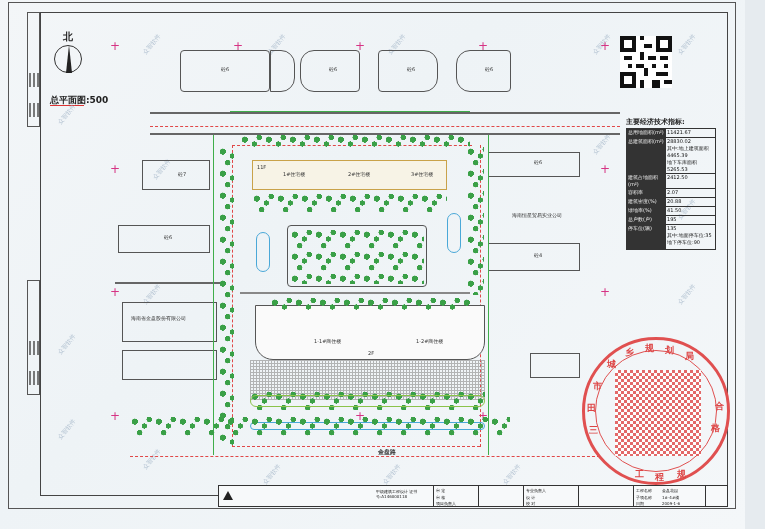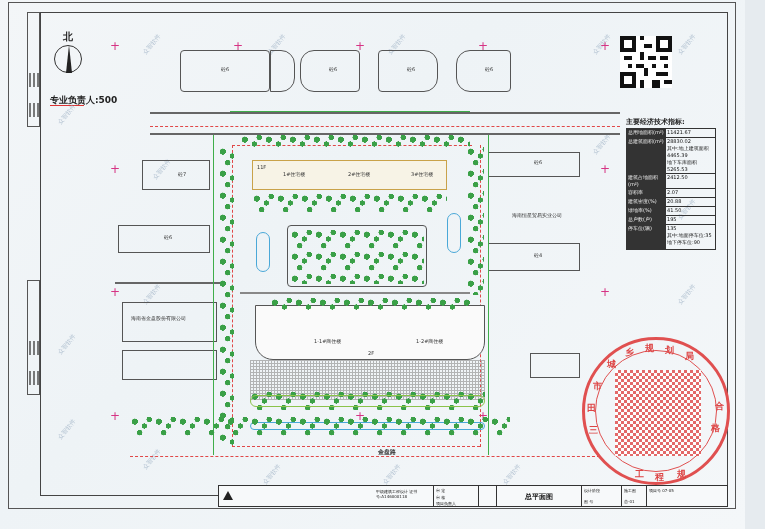--- a/index.html
+++ b/index.html
@@ -55,21 +55,21 @@
       <div class="strip-cell" style="top:90px"></div>
   </div>
   <div class="left-strip2">
     <div class="strip-cell" style="top:60px"></div>
       <div class="strip-cell" style="top:90px"></div>
   </div>
 
   <div class="north-label">北</div>
   <div class="north-circle"></div>
   <div class="north-needle"></div>
-  <div class="scale-label">专业负责人:500</div>
+  <div class="scale-label">总平面图:500</div>
   <div class="scale-underline"></div>
 
   <div class="wm" style="left:140px;top:40px">众智软件</div>
   <div class="wm" style="left:265px;top:40px">众智软件</div>
   <div class="wm" style="left:385px;top:40px">众智软件</div>
   <div class="wm" style="left:590px;top:40px">众智软件</div>
   <div class="wm" style="left:675px;top:40px">众智软件</div>
   <div class="wm" style="left:55px;top:110px">众智软件</div>
   <div class="wm" style="left:150px;top:165px">众智软件</div>
   <div class="wm" style="left:590px;top:140px">众智软件</div>
@@ -266,31 +266,14 @@
     <div class="tb-cell" style="left:360px;width:55px"></div>
     <div class="tb-cell" style="left:415px;width:72px">
       <span style="position:absolute;left:2px;top:2px;font-size:4px">工程名称</span>
       <span style="position:absolute;left:28px;top:2px;font-size:4px">金盘花园</span>
       <span style="position:absolute;left:2px;top:9px;font-size:4px">子项名称</span>
       <span style="position:absolute;left:28px;top:9px;font-size:4px">1#-4#楼</span>
       <span style="position:absolute;left:2px;top:15px;font-size:4px">日期</span>
       <span style="position:absolute;left:28px;top:15px;font-size:4px">2009-1-6</span>
     </div>
   </div>
-  <div class="title-block" style="left:487px;width:241px;border-left:none">
-    <div class="tb-cell" style="left:0;width:10px"></div>
-    <div class="tb-cell" style="left:10px;width:85px">
-      <span class="drawing-name" style="left:28px;top:6px">总平面图</span>
-    </div>
-    <div class="tb-cell" style="left:95px;width:40px">
-      <span style="position:absolute;left:2px;top:2px;font-size:4px">设计阶段</span>
-      <span style="position:absolute;left:2px;top:13px;font-size:4px">图 号</span>
-    </div>
-    <div class="tb-cell" style="left:135px;width:25px">
-      <span style="position:absolute;left:2px;top:2px;font-size:4px">施工图</span>
-      <span style="position:absolute;left:2px;top:13px;font-size:4px">总-01</span>
-    </div>
-    <div class="tb-cell" style="left:160px;width:60px;border-right:none">
-      <span style="position:absolute;left:2px;top:2px;font-size:4px">项目号 07-05</span>
-    </div>
-  </div>
 </div>
 <div class="rightstrip"></div>
 
 </body></html>

